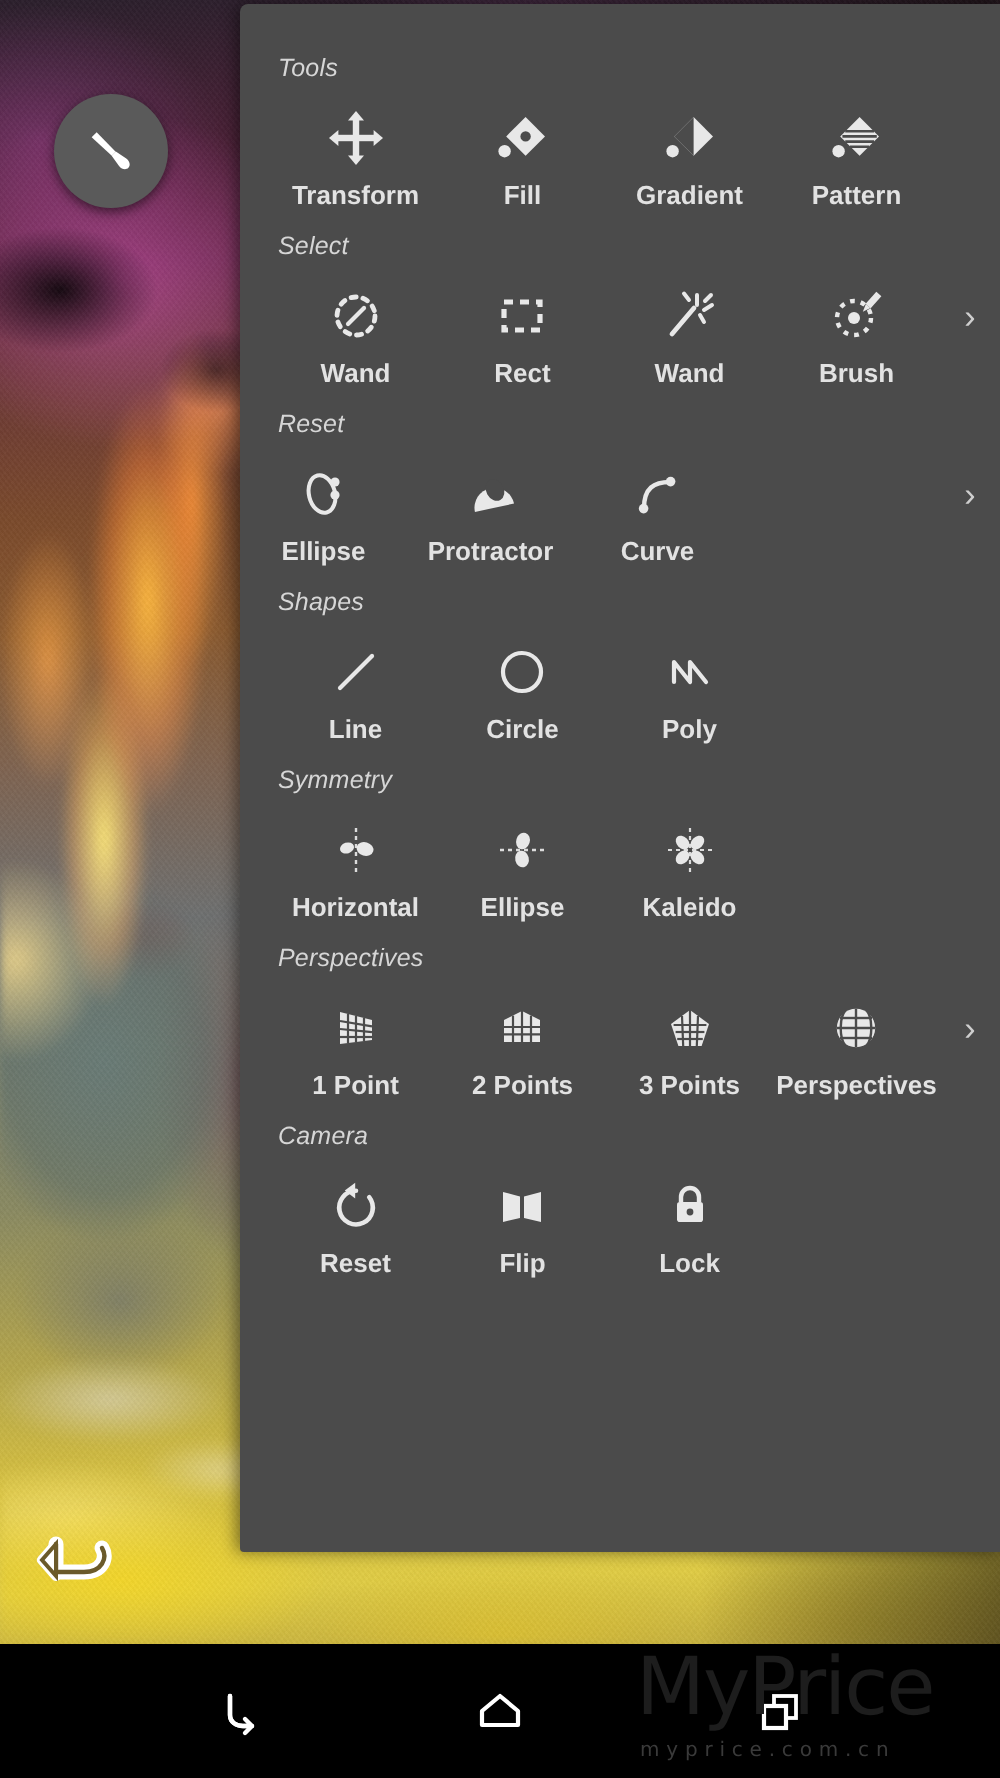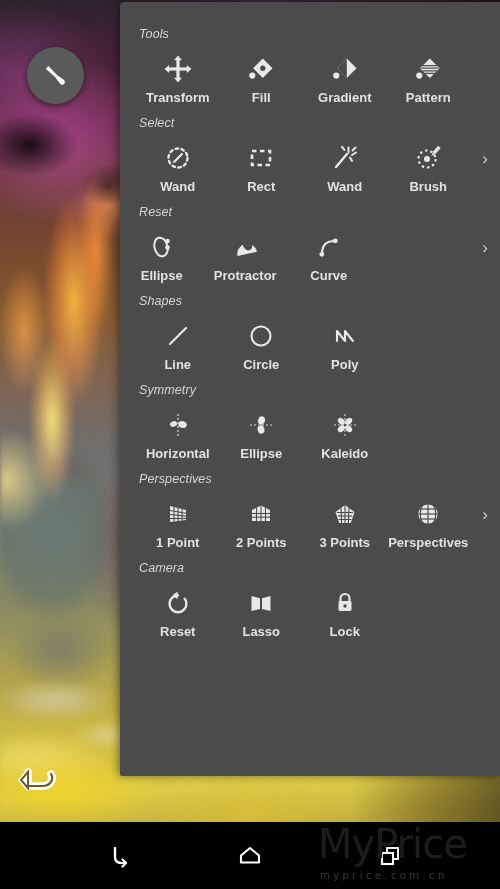--- a/index.html
+++ b/index.html
@@ -583,21 +583,21 @@
         </div>
         <div class="tool-label">Reset</div>
       </div>
       <div class="tool-cell">
         <div class="icon-box">
           <svg width="30" height="30" viewBox="0 0 30 30">
             <path d="M5.5 8 L14 10.2 L14 21 L5.5 23 Z" fill="#e8e8e8"></path>
             <path d="M24.5 8 L16 10.2 L16 21 L24.5 23 Z" fill="#e8e8e8"></path>
           </svg>
         </div>
-        <div class="tool-label">Lasso</div>
+        <div class="tool-label">Flip</div>
       </div>
       <div class="tool-cell">
         <div class="icon-box">
           <svg width="30" height="30" viewBox="0 0 30 30">
             <path d="M10.5 13 L10.5 10.5 A4.5 4.5 0 0 1 19.5 10.5 L19.5 13" fill="none" stroke="#e8e8e8" stroke-width="2.2"></path>
             <rect x="8.5" y="13" width="13" height="10" rx="1.4" fill="#e8e8e8"></rect>
             <circle cx="15" cy="18" r="1.7" fill="#4b4b4b"></circle>
           </svg>
         </div>
         <div class="tool-label">Lock</div>

